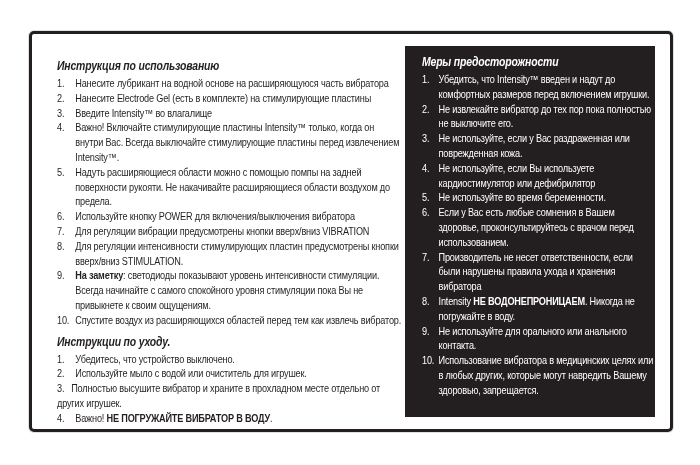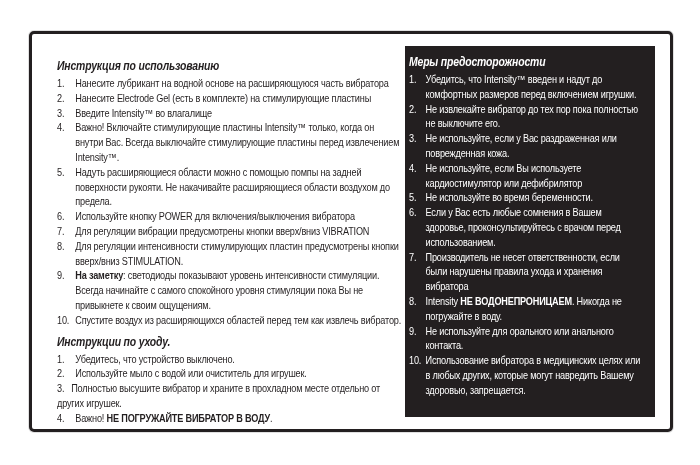--- a/index.html
+++ b/index.html
@@ -25,21 +25,21 @@
     position: absolute;
     left: 57px; top: 58px;
     width: 346px;
   }
   .panel {
     position: absolute;
     left: 405px; top: 46px;
     width: 250px; height: 371px;
     background: #231f20;
     color: #ffffff;
-    padding: 8px 8px 8px 4px;
+    padding: 8px 8px 8px 17px;
   }
   .condense {
     transform: scaleX(0.87);
     transform-origin: 0 0;
   }
   .col-left .condense { width: 398px; }
   .panel .condense { width: 266px; }
   .sec-heading {
     font-size: 12px;
     font-weight: bold;

